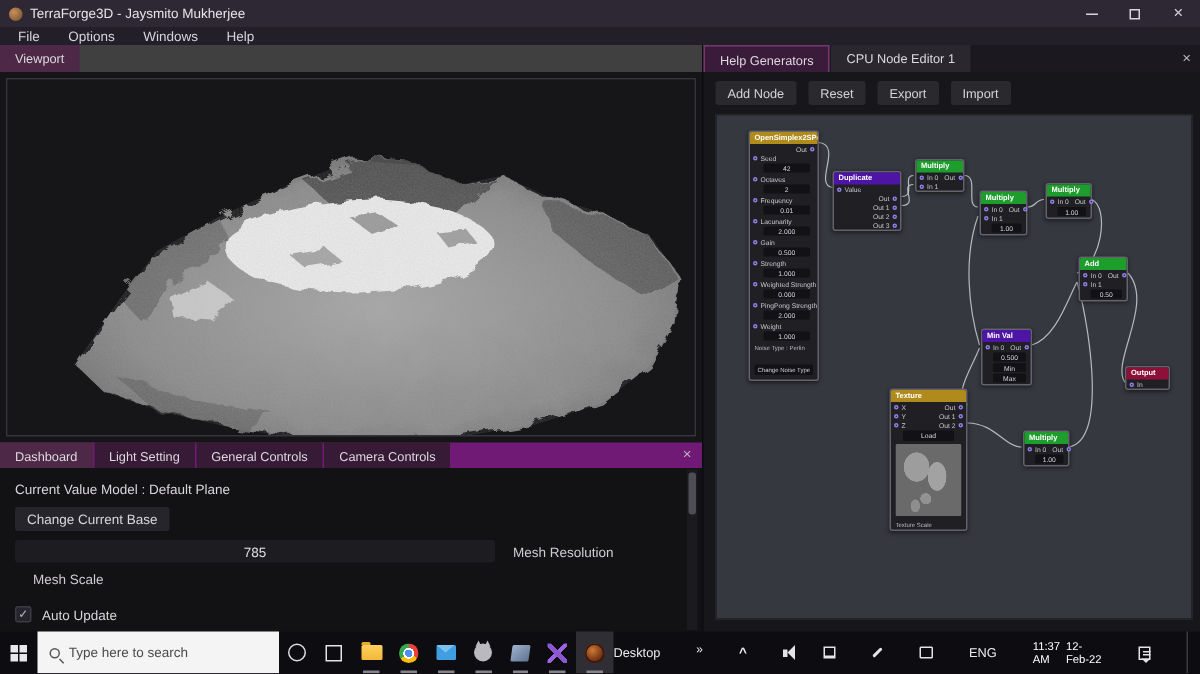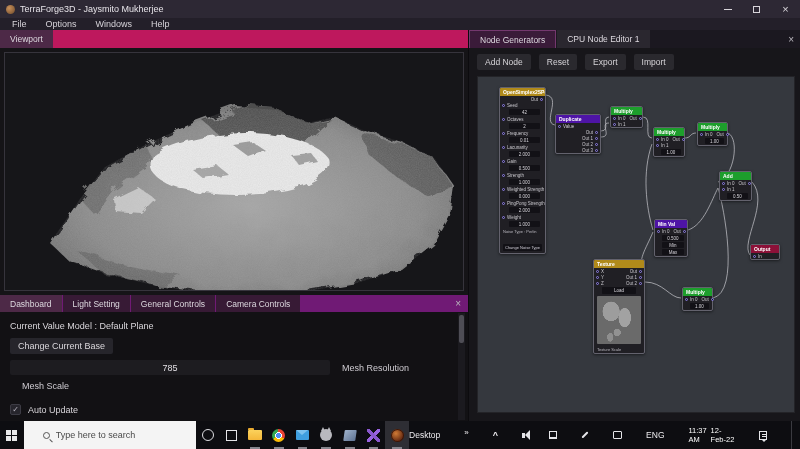--- a/index.html
+++ b/index.html
@@ -23,21 +23,21 @@
   .menubar span{cursor:default;}
 
   
   .tabbar{position:absolute;display:flex;align-items:stretch;font-size:8.5px;}
   .tab{display:flex;align-items:center;padding:0 10px;margin-right:1px;color:#ddd9df;white-space:nowrap;}
   .tab.active{background:#4d2947;}
   .tab.inactive{background:#371a35;}
   .tab.gray{background:#2a272f;text-align:right;}
   .bar-close{margin-left:auto;display:flex;align-items:center;padding:0 7px;color:#b9b6bd;font-size:10px;}
 
-  .vp-tabbar{left:0;top:30px;width:468px;height:18px;background:#be185d;text-align:right;}
+  .vp-tabbar{left:0;top:30px;width:468px;height:18px;background:#404040;text-align:right;}
   .dash-tabbar{left:0;top:295px;width:468px;height:17px;background:#701a75;}
   .ne-tabbar{left:0;top:0;width:332px;height:18px;background:#1b1820;}
   .tab.mesh{background:#3a1b39;border:1px solid #74386e;border-bottom:none;}
 
   
   .viewport{position:absolute;left:0;top:48px;width:468px;height:247px;background:#151417;padding:4px;}
   .vp-frame{width:100%;height:100%;border:1px solid #36343c;background:#161619;}
   .vp-frame svg{display:block;}
 
   
@@ -84,21 +84,21 @@
     radial-gradient(11px 17px at 63% 45%,#a2a2a2 55%,transparent 58%),
     radial-gradient(6px 6px at 46% 76%,#929292 60%,transparent 63%),
     radial-gradient(5px 7px at 30% 86%,#8e8e8e 60%,transparent 63%),
     #6a6a6a;}
 
   
   .taskbar{position:absolute;left:0;top:421px;width:800px;height:28px;background:#0d0d11;display:flex;align-items:stretch;}
   .tb-start{width:30px;display:flex;align-items:center;justify-content:center;}
   .win-logo{width:11px;height:11px;display:grid;grid-template-columns:5px 5px;grid-template-rows:5px 5px;gap:1px;}
   .win-logo i{background:#e8e8ea;}
-  .tb-search{width:182px;background:#f4f4f4;display:flex;align-items:center;padding-left:19px;gap:6px;}
+  .tb-search{width:182px;background:#f4f4f4;display:flex;align-items:center;padding-left:8px;gap:6px;}
   .mag{width:7px;height:7px;border:1.4px solid #555;border-radius:50%;position:relative;flex:none;}
   .mag::after{content:"";position:absolute;left:6px;top:6px;width:4px;height:1.4px;background:#555;transform:rotate(45deg);transform-origin:0 0;}
   .tb-search input{border:none;outline:none;background:transparent;font-size:9px;width:140px;color:#333;
     font-family:"Liberation Sans",sans-serif;}
   .tb-search input::placeholder{color:#4a4a4a;}
   .tb-btn{width:30px;display:flex;align-items:center;justify-content:center;position:relative;}
   .tb-btn.active{background:#2e2e34;}
   .runline{position:absolute;bottom:0;left:7px;right:7px;height:2px;background:#84848c;}
   .cortana{width:12px;height:12px;border:1.6px solid #dedee2;border-radius:50%;}
   .taskview{width:11px;height:11px;border:1.2px solid #e4e4e8;position:relative;}
@@ -234,21 +234,21 @@
         </div>
       <div class="chk-label">Auto Update</div>
     </div>
     <div class="dash-scroll">
       <div class="dash-thumb"></div>
     </div>
   </div>
 
   <div class="rp">
     <div class="tabbar ne-tabbar">
-      <div class="tab mesh">Node Generators</div>
+      <div class="tab mesh">Help Generators</div>
       <div class="tab gray">CPU Node Editor 1</div>
       <div class="bar-close">×</div>
     </div>
     <div class="ne-toolbar">
       <div class="ne-btn">Add Node</div>
       <div class="ne-btn">Reset</div>
       <div class="ne-btn">Export</div>
       <div class="ne-btn">Import</div>
     </div>
     <div class="ne-canvas">

